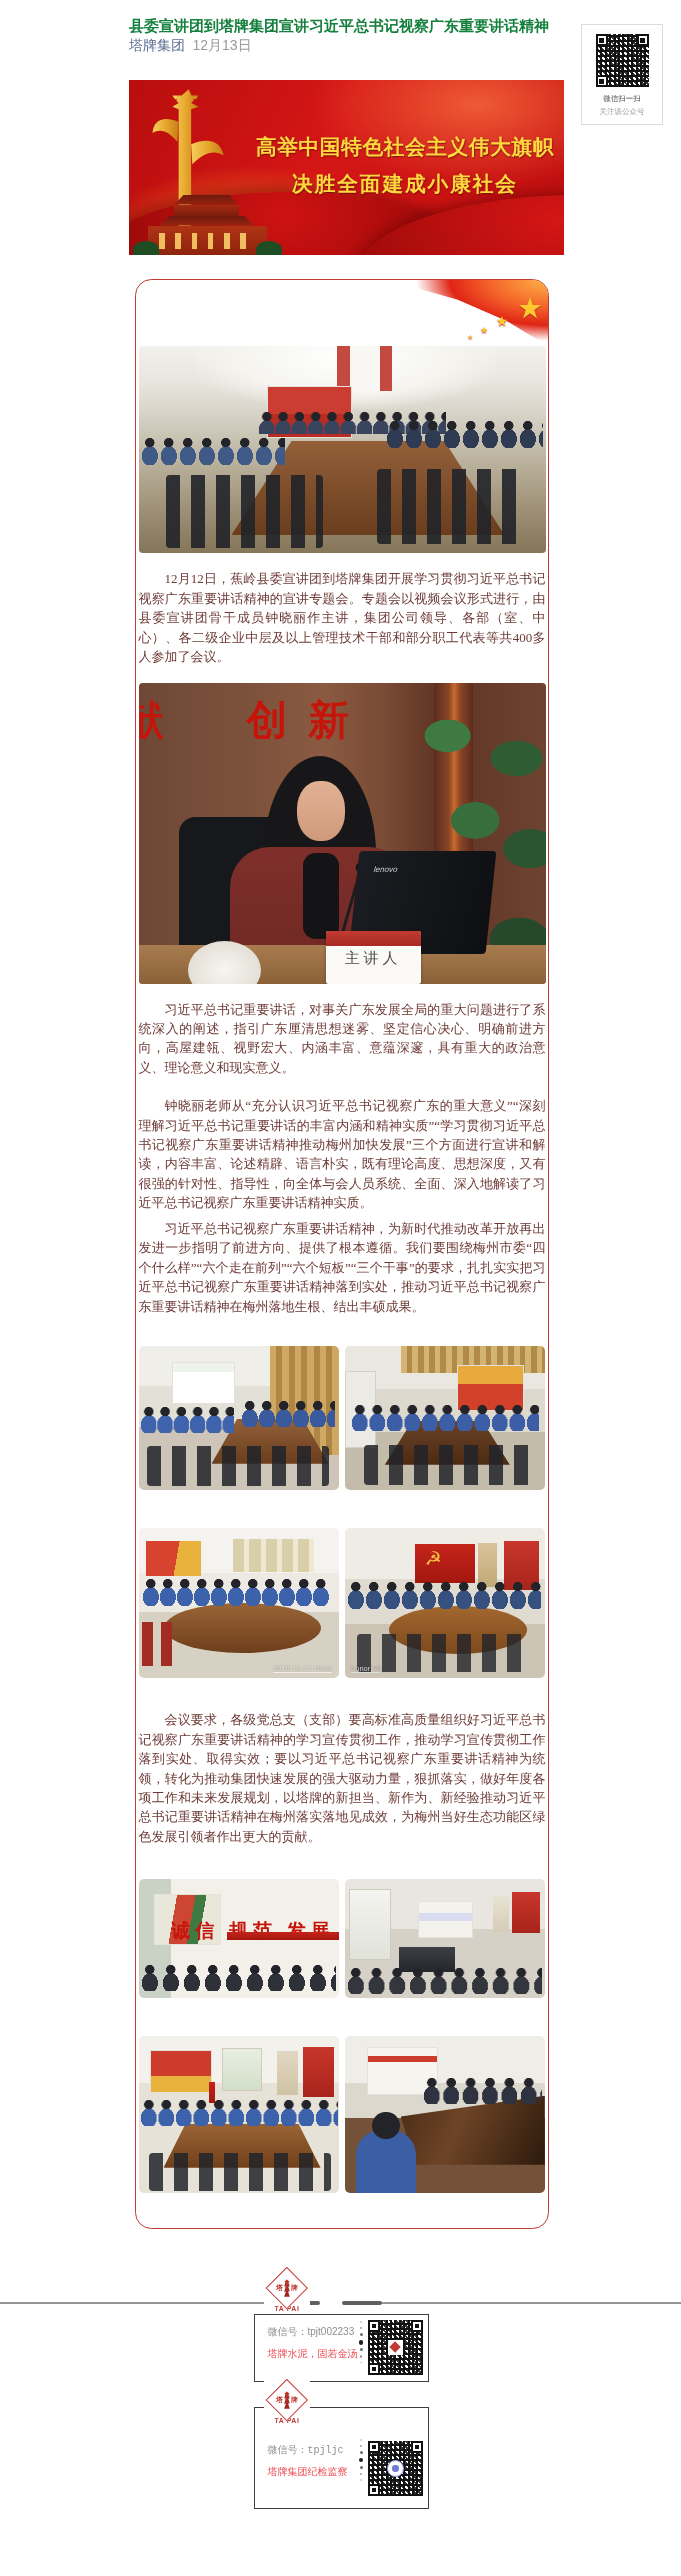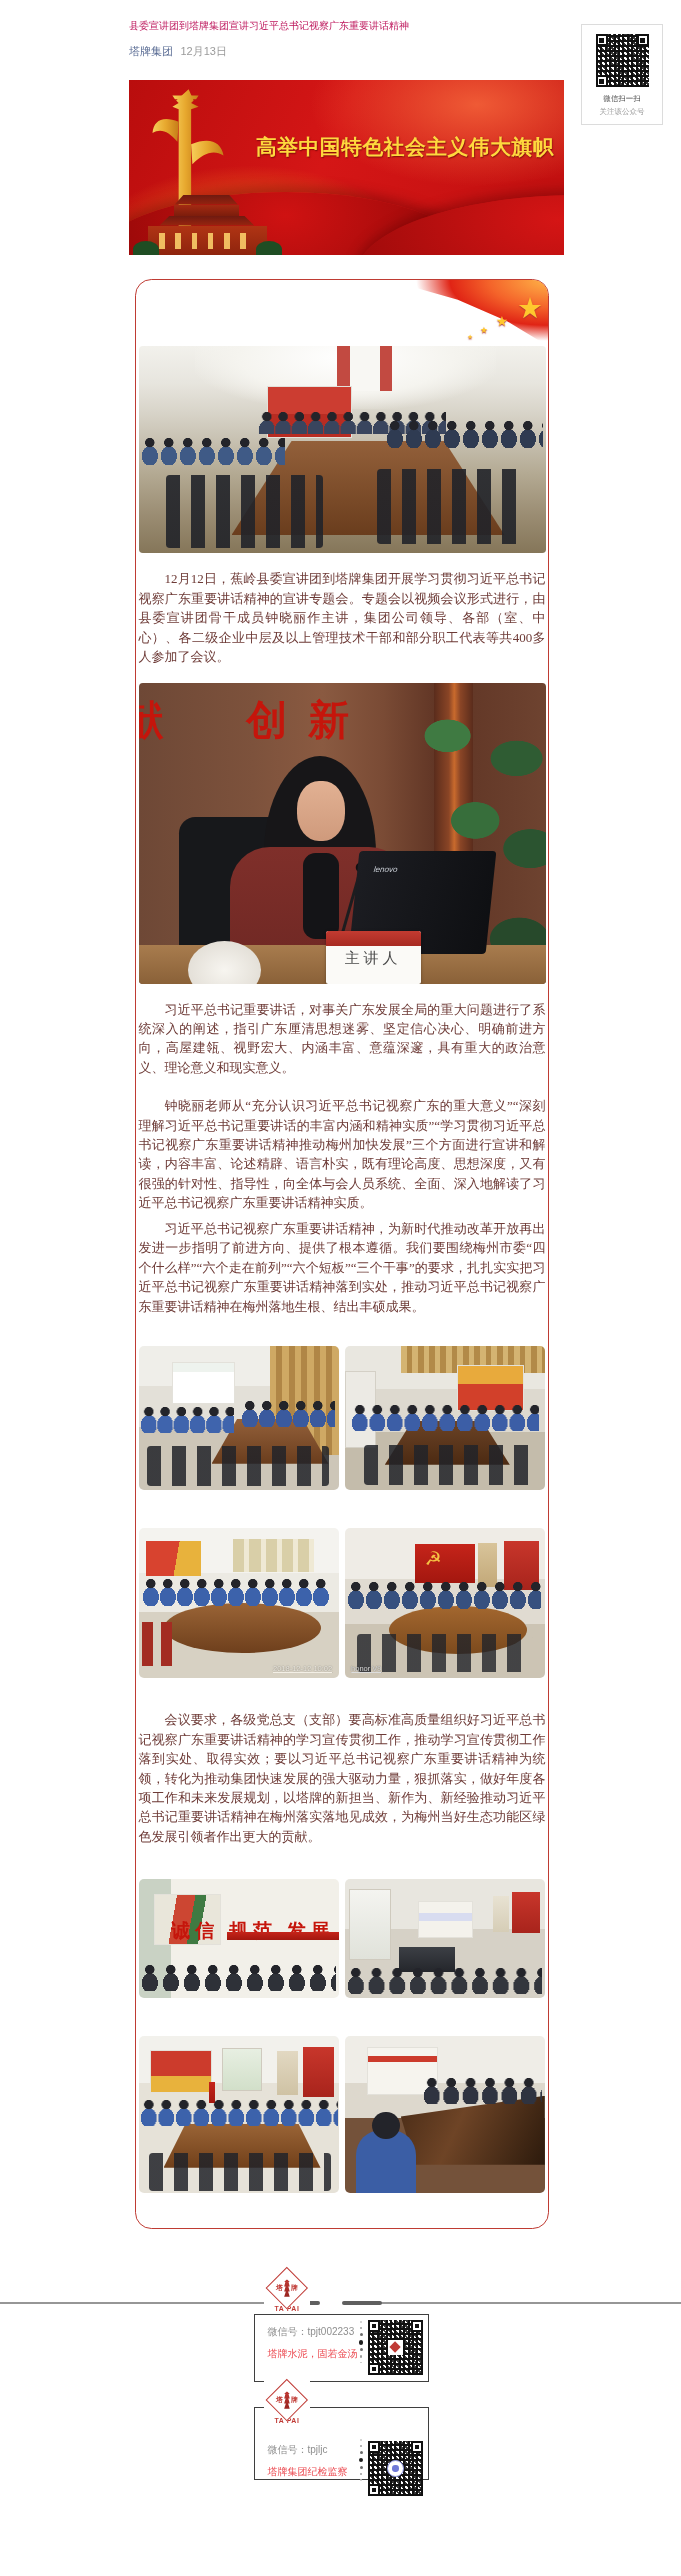--- a/index.html
+++ b/index.html
@@ -1,22 +1,22 @@
 <!DOCTYPE html>
 <html style="font-size:10px"><head>
 <meta charset="utf-8">
 <style>
   html,body{margin:0;padding:0;background:#fff;}
   #page{position:relative;width:682px;height:2576px;background:#fff;overflow:hidden;
         font-family:"Liberation Sans","DejaVu Sans",sans-serif;}
 
   
   .hdr{position:absolute;left:129px;top:15px;width:441px;}
-  .hdr h1{margin:0;font-size:10px;line-height:21px;font-weight:400;color:#be185d;}
-  .meta{margin-top:8px;font-size:11px;}
+  .hdr h1{margin:0;font-size:15px;line-height:21px;font-weight:700;color:#15803d;}
+  .meta{margin-top:1px;font-size:14px;}
   .acct{color:#5b6d95;text-decoration:none;cursor:pointer;margin-right:7.5px;}
   .pdate{color:#9b9b9b;}
 
   
   .follow{position:absolute;left:581px;top:24px;width:80px;height:99px;border:0.6px solid #dcdcdc;
           background:#fff;text-align:center;}
   .fl1{font-size:7.5px;color:#4a4a4a;margin-top:7px;}
   .fl2{font-size:7.5px;color:#9b9b9b;margin-top:2.5px;}
 
   
@@ -164,21 +164,21 @@
   .dl,.dr{position:absolute;top:1.9px;height:1.9px;background:#969696;}
   .dl{left:0;width:319px;}
   .dr{left:343px;width:338px;}
   .dl::after,.dr::before{content:"";position:absolute;top:-1.3px;width:40px;height:4.4px;background:#5f5f5f;border-radius:1.9px;}
   .dl::after{right:-1.3px;}
   .dr::before{left:-1.3px;}
 
   
   .card{position:absolute;left:254px;width:175px;border:1.3px solid #3f3f3f;background:#fff;box-sizing:border-box;}
   .card1{top:2314px;height:68px;}
-  .card2{top:2407px;height:73px;}
+  .card2{top:2407px;height:102px;font-family:Liberation Mono, monospace;}
   .ctxt{position:absolute;left:12.5px;}
   .card1 .ctxt{top:10px;}
   .card2 .ctxt{top:35px;}
   .wid{font-size:10px;color:#8f8f8f;margin:0 0 7.5px;}
   .slog{font-size:10px;color:#ec4b52;margin:0;}
   .vdots{position:absolute;left:104px;display:flex;flex-direction:column;align-items:center;gap:3.8px;}
   .card1 .vdots{top:6.3px;}
   .card2 .vdots{top:31px;}
   .vdots i{display:block;border-radius:50%;}
   .d1{width:1.9px;height:1.9px;background:#c9c9c9}.d2{width:2.5px;height:2.5px;background:#9e9e9e}
@@ -249,20 +249,21 @@
     <div class="tg">
       <div class="roof1"></div>
       <div class="mid"></div>
       <div class="roof2"></div>
       <div class="wall"></div>
       <div class="tree" style="left:0;"></div>
       <div class="tree" style="left:123px;"></div>
     </div>
     <div class="btxt">
       <div class="bl1">高举中国特色社会主义伟大旗帜</div>
+      <div class="bl2">决胜全面建成小康社会</div>
     </div>
   </div>
 
   <div class="abox">
     <div class="corner"></div>
     <span class="st s1">★</span>
     <span class="st s2">★</span>
     <span class="st s3">★</span>
     <span class="st s4">★</span>
 

